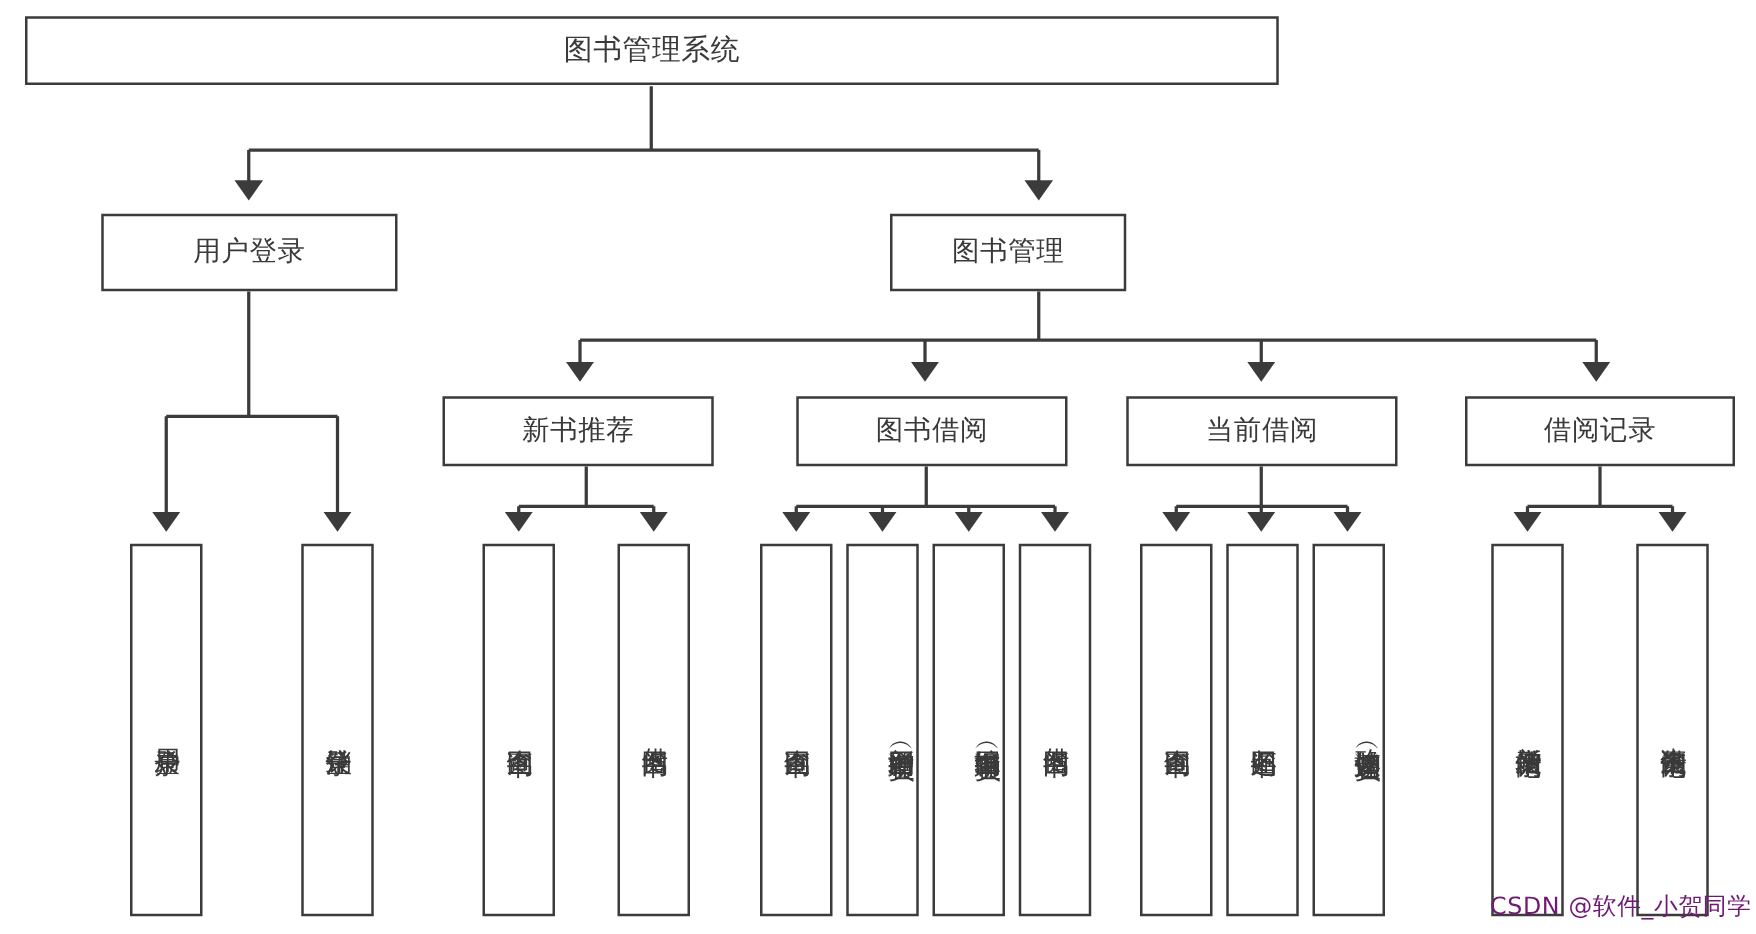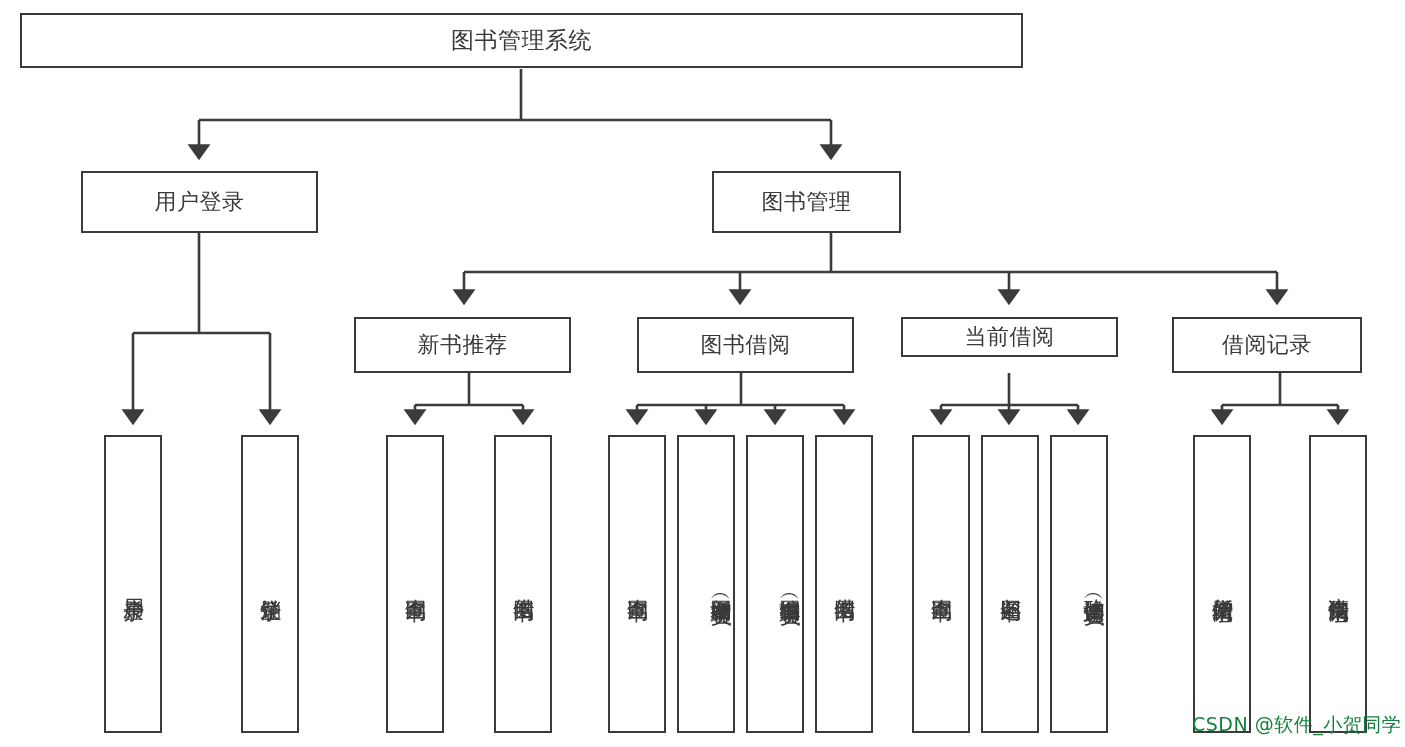--- a/index.html
+++ b/index.html
@@ -56,21 +56,21 @@
     padding-top: 0;
   }
   .node-title {
     font-size: 23px;
   }
   .watermark {
     position: absolute;
     left: 1192px;
     top: 712px;
     font-size: 19px;
-    color: #15803d;
+    color: #701a75;
     white-space: nowrap;
     letter-spacing: 0.5px;
   }
 </style>
 </head>
 <body>
 
 <div id="canvas">
 
   <svg class="wires" viewBox="0 0 1405 747" xmlns="http://www.w3.org/2000/svg">
@@ -137,25 +137,25 @@
   </div>
 
   <div class="node node-h" style="left:342px; top:317px; width:217px; height:56px;margin-left:12px;">
     <span>新书推荐</span>
   </div>
 
   <div class="node node-h" style="left:637px; top:317px; width:217px; height:56px;">
     <span>图书借阅</span>
   </div>
 
-  <div class="node node-h" style="left:901px; top:317px; width:217px; height:40px;">
+  <div class="node node-h" style="left:901px; top:317px; width:217px; height:56px;">
     <span>当前借阅</span>
   </div>
 
-  <div class="node node-h" style="left:1172px; top:317px; width:190px; height:56px;">
+  <div class="node node-h" style="left:1172px; top:317px; width:216px; height:56px;">
     <span>借阅记录</span>
   </div>
 
   <div class="node node-v pad-top" style="left:104px; top:435px; width:58px; height:298px;">
     <span>用户登录</span>
   </div>
 
   <div class="node node-v pad-top" style="left:241px; top:435px; width:58px; height:298px;">
     <span>注销登录</span>
   </div>

